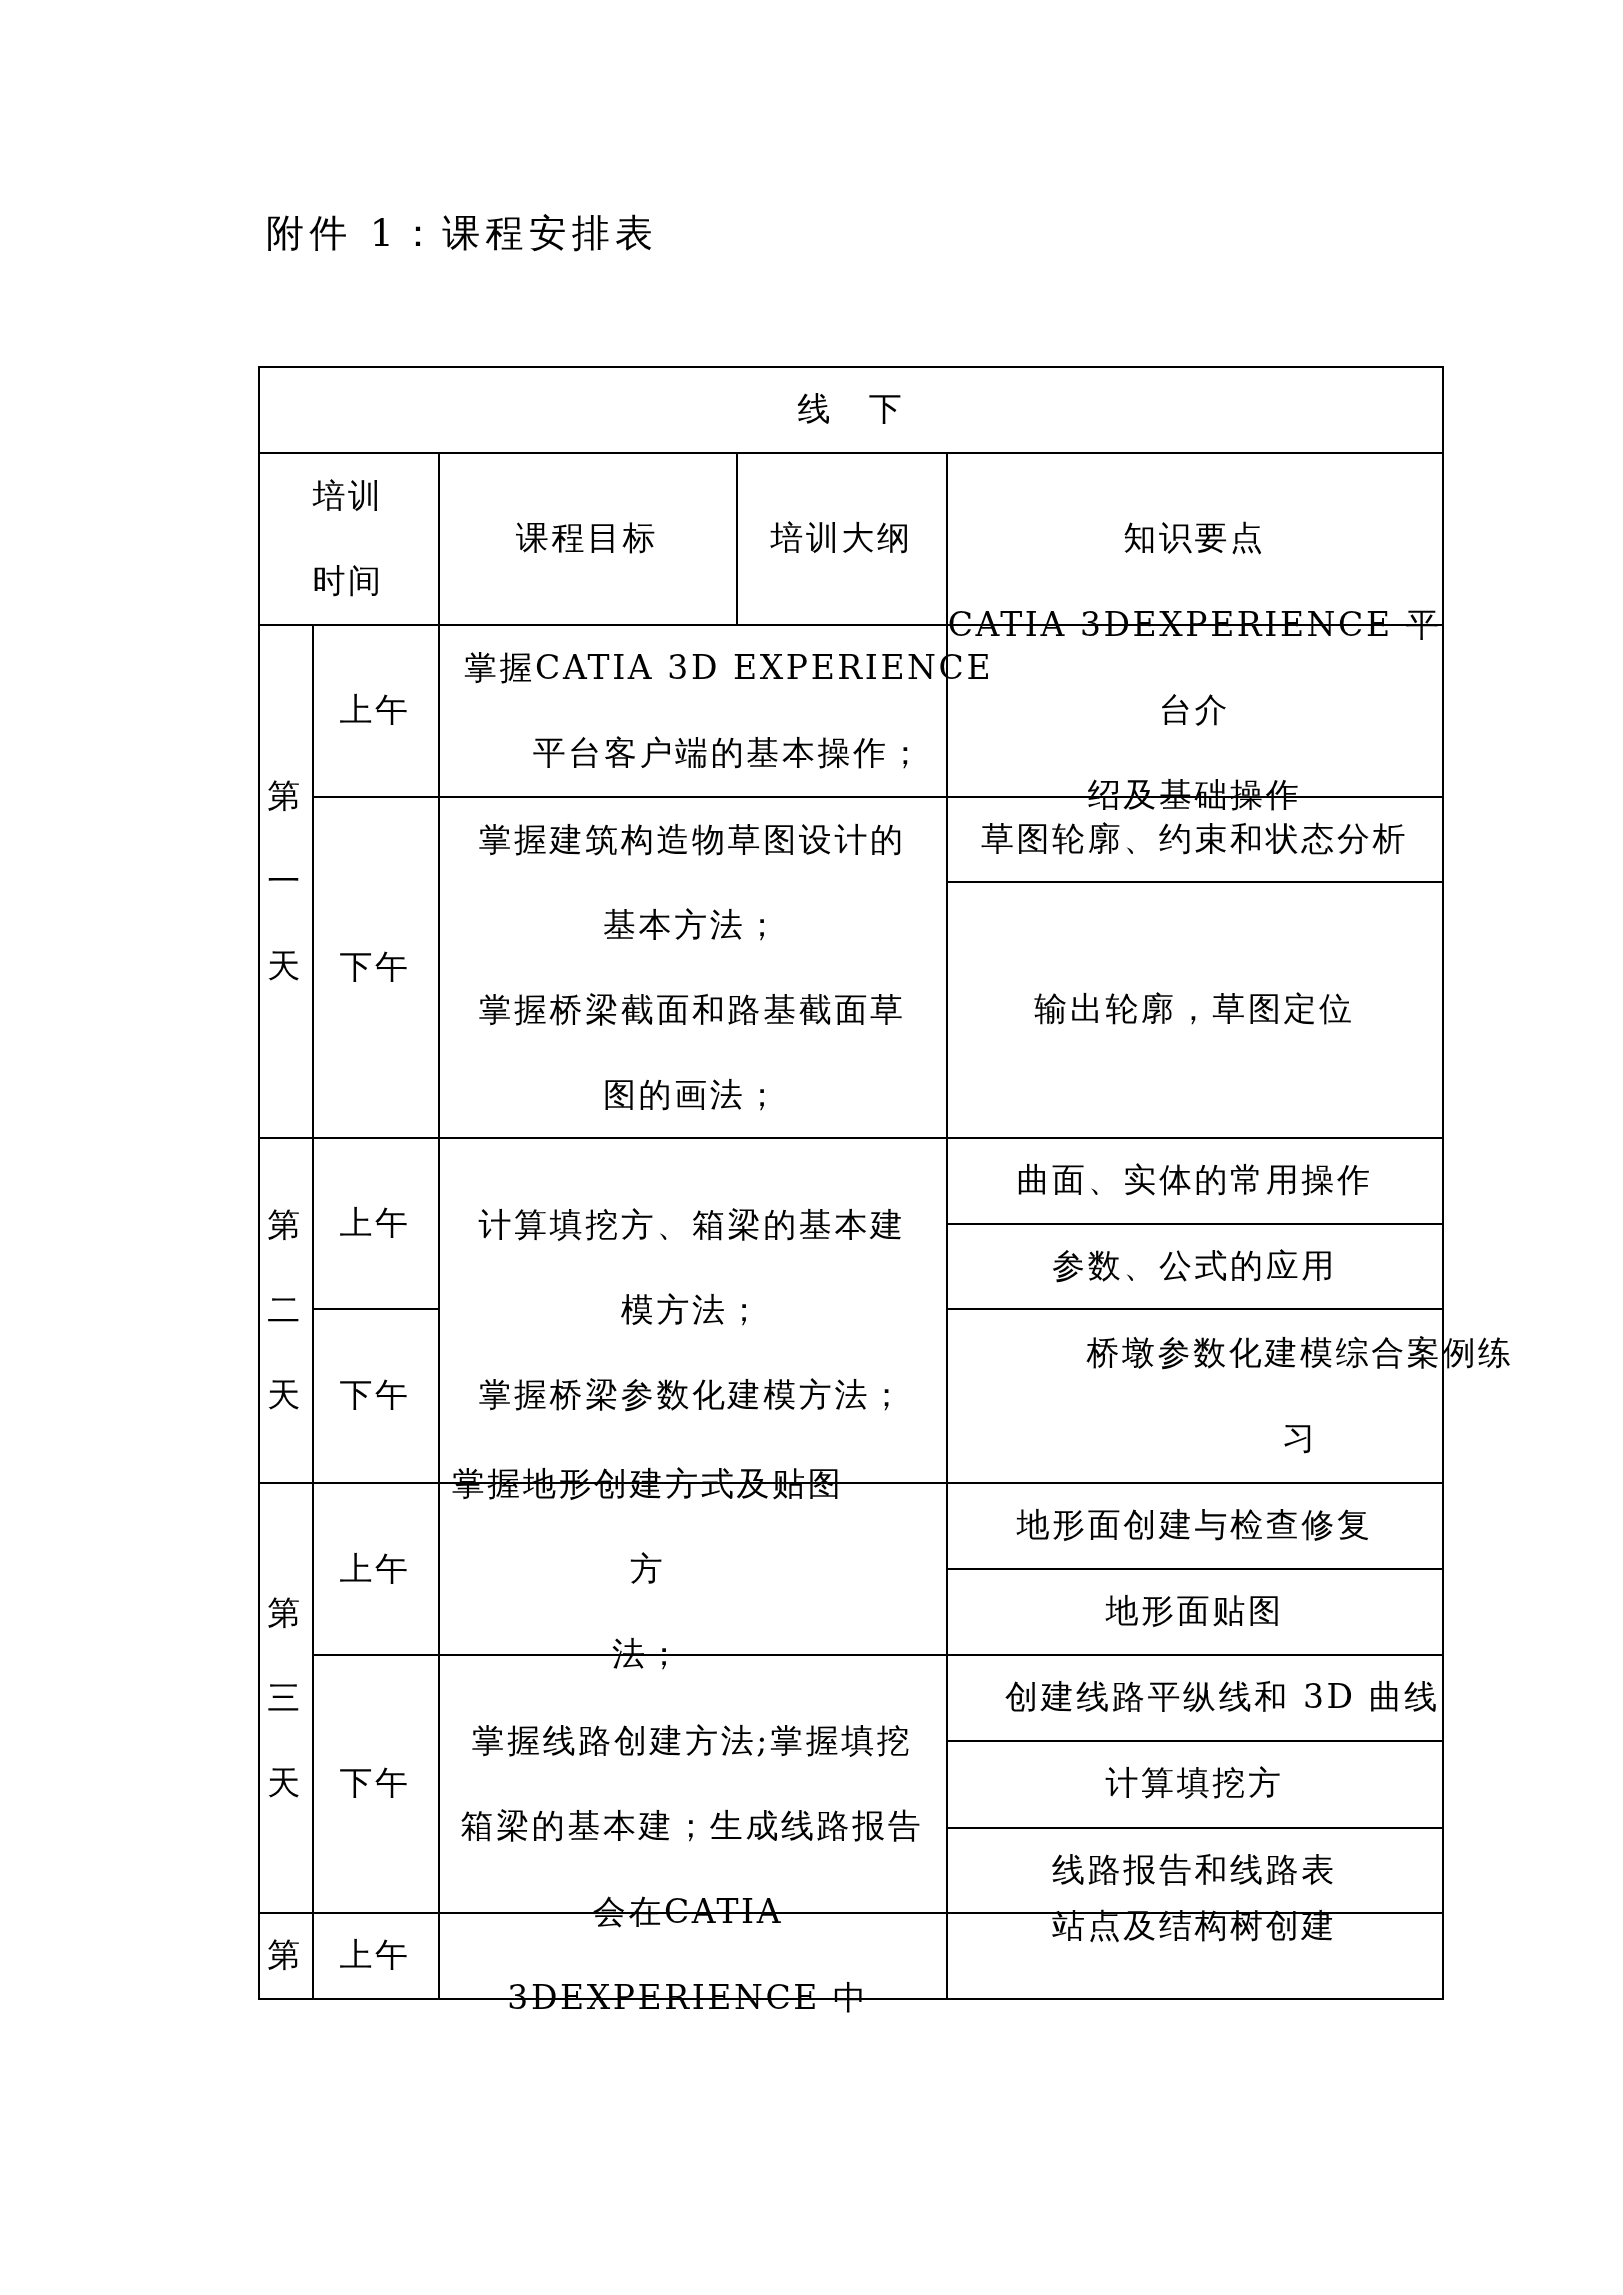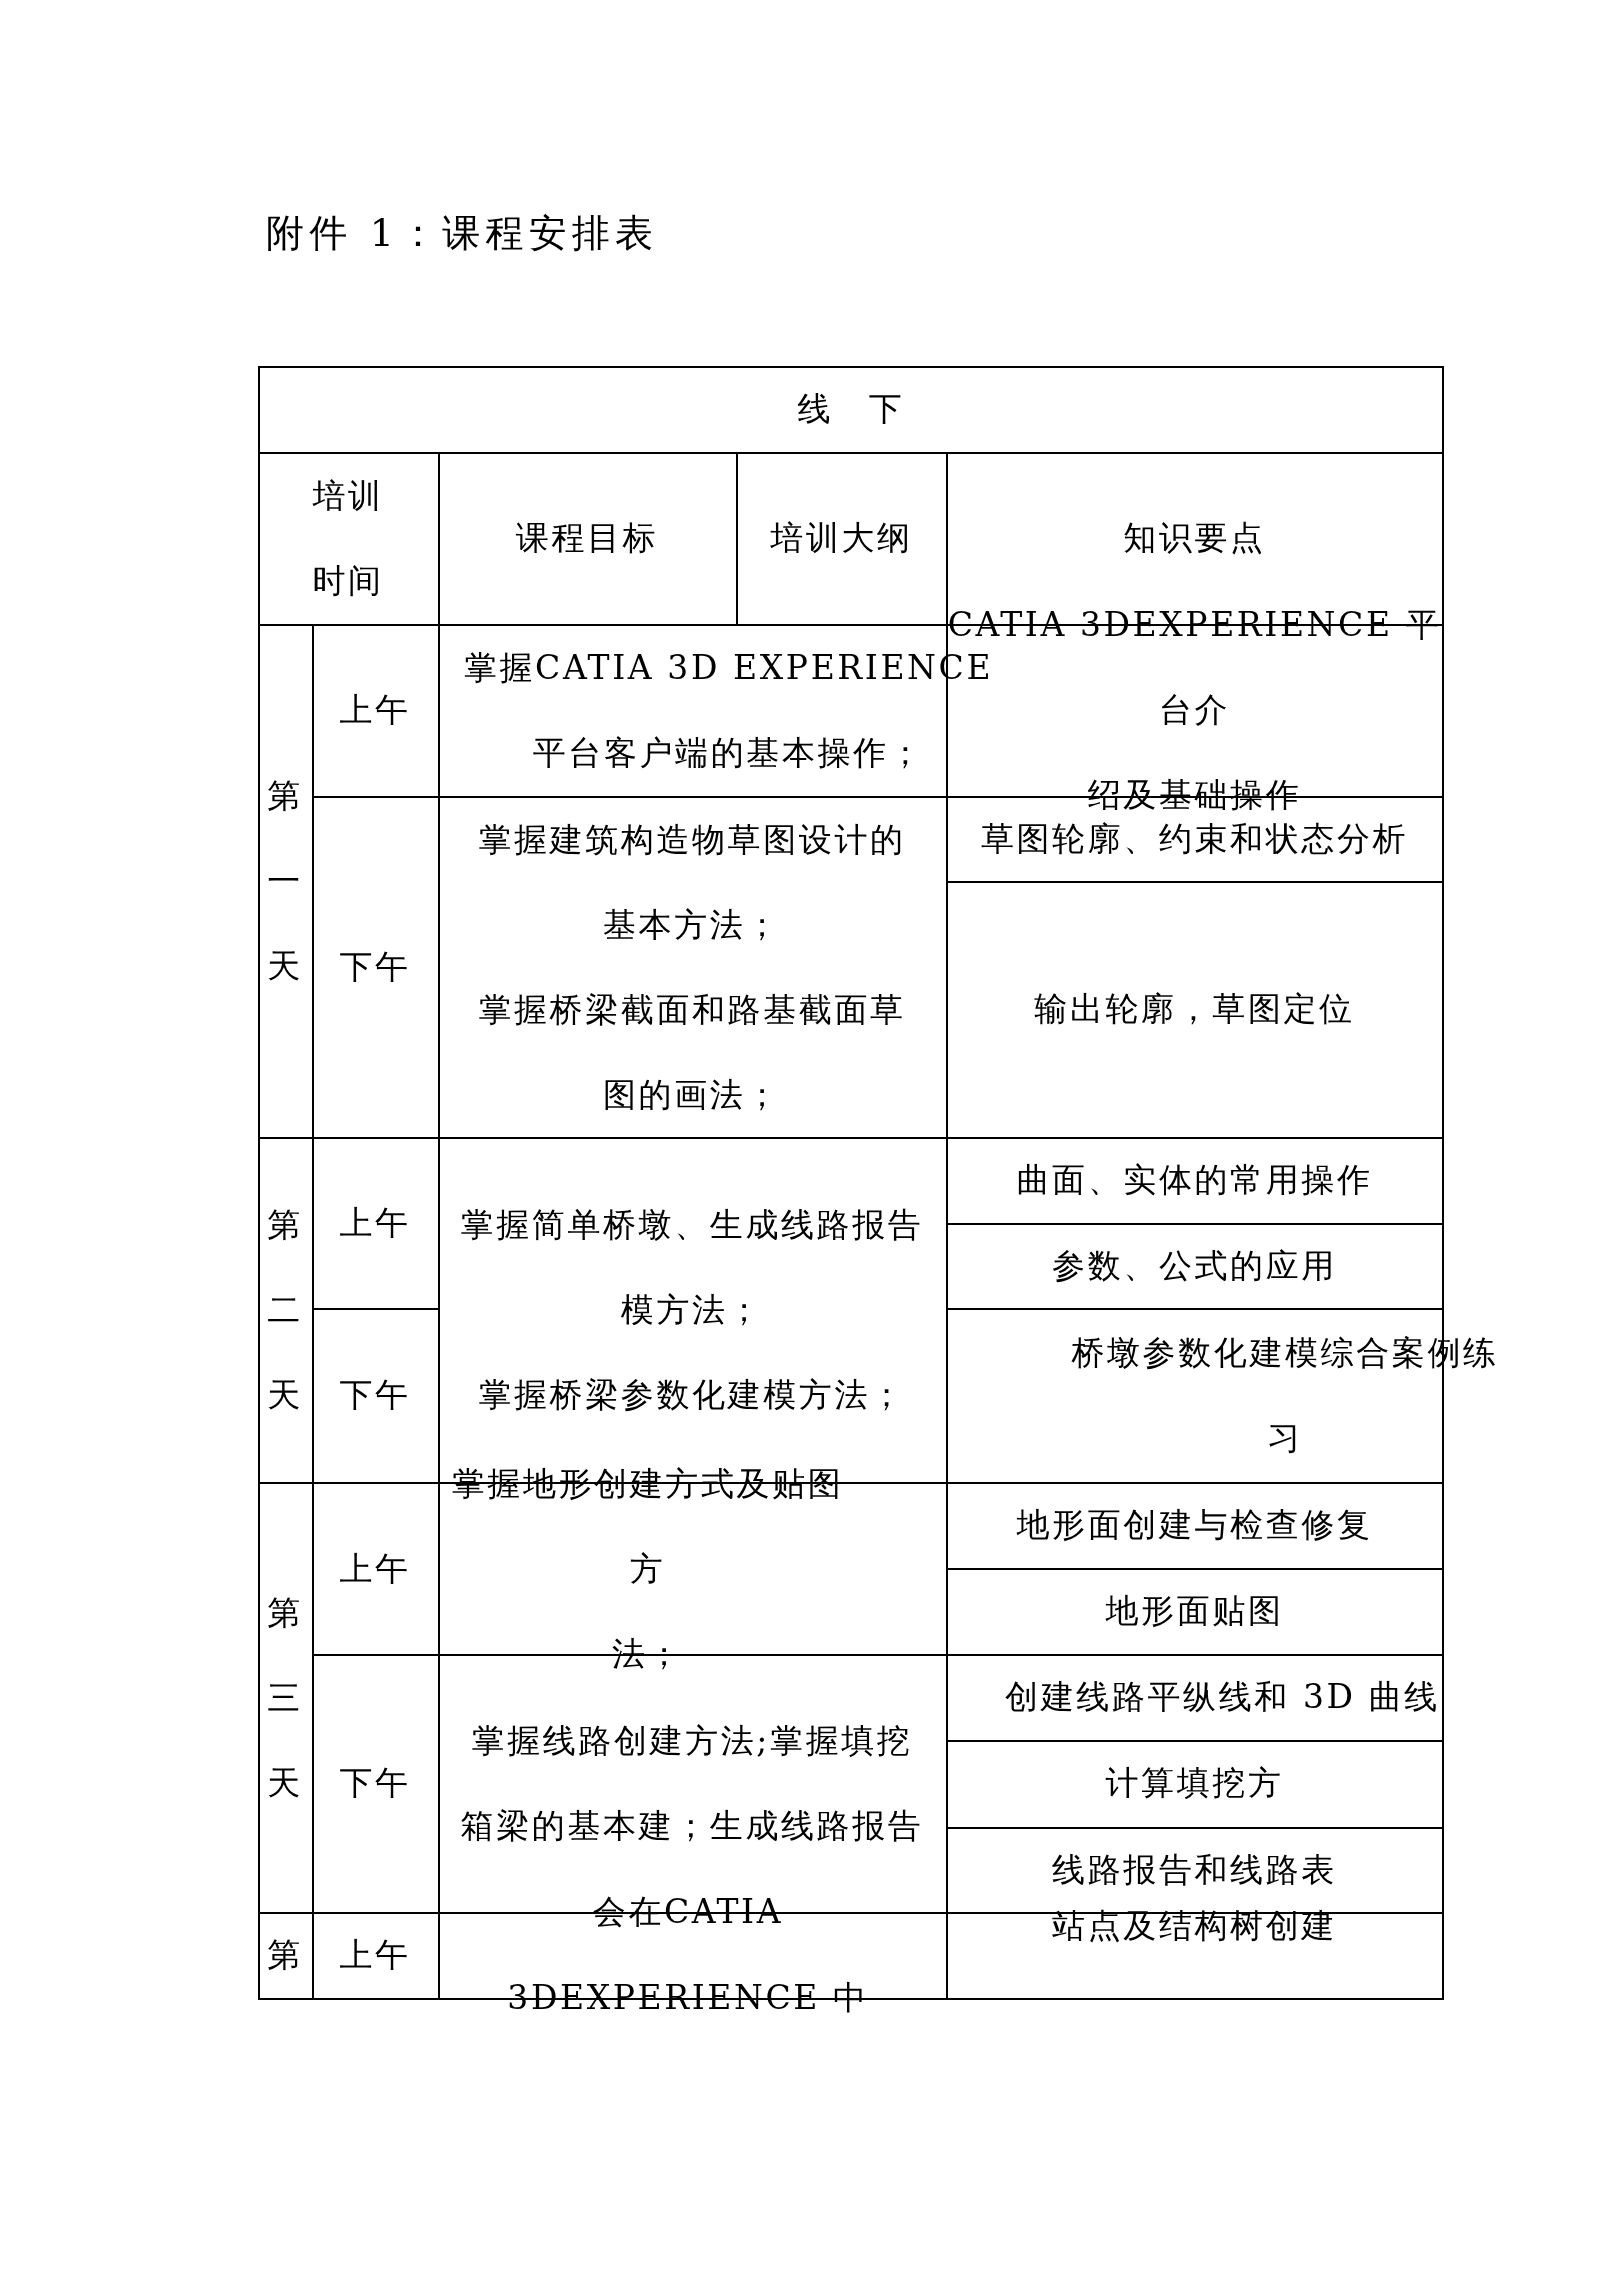--- a/index.html
+++ b/index.html
@@ -85,27 +85,27 @@
   <div class="cell" style="left:688px;top:515px;width:497px;height:256px;">输出轮廓，草图定位</div>
 
   <div class="cell vert" style="left:0;top:771px;width:54px;height:345px;">
     <span>第</span>
     <span>二</span>
     <span>天</span>
   </div>
   <div class="cell" style="left:54px;top:771px;width:126px;height:171px;">上午</div>
   <div class="cell" style="left:54px;top:942px;width:126px;height:173px;">下午</div>
   <div class="cell vert" style="left:180px;top:771px;width:508px;height:345px;">
-    <span>掌握简单桥墩、生成线路报告</span>
+    <span>计算填挖方、箱梁的基本建</span>
     <span>模方法；</span>
     <span>掌握桥梁参数化建模方法；</span>
   </div>
   <div class="cell" style="left:688px;top:771px;width:497px;height:86px;">曲面、实体的常用操作</div>
   <div class="cell" style="left:688px;top:857px;width:497px;height:85px;">参数、公式的应用</div>
-  <div class="cell vert" style="left:688px;top:942px;width:582px;height:173px;padding-left:48px;">
+  <div class="cell vert" style="left:703px;top:942px;width:582px;height:173px;padding-left:48px;">
     <span>桥墩参数化建模综合案例练</span>
     <span>习</span>
   </div>
 
   <div class="cell vert" style="left:0;top:1116px;width:54px;height:431px;">
     <span>第</span>
     <span>三</span>
     <span>天</span>
   </div>
   <div class="cell" style="left:54px;top:1116px;width:126px;height:173px;">上午</div>

